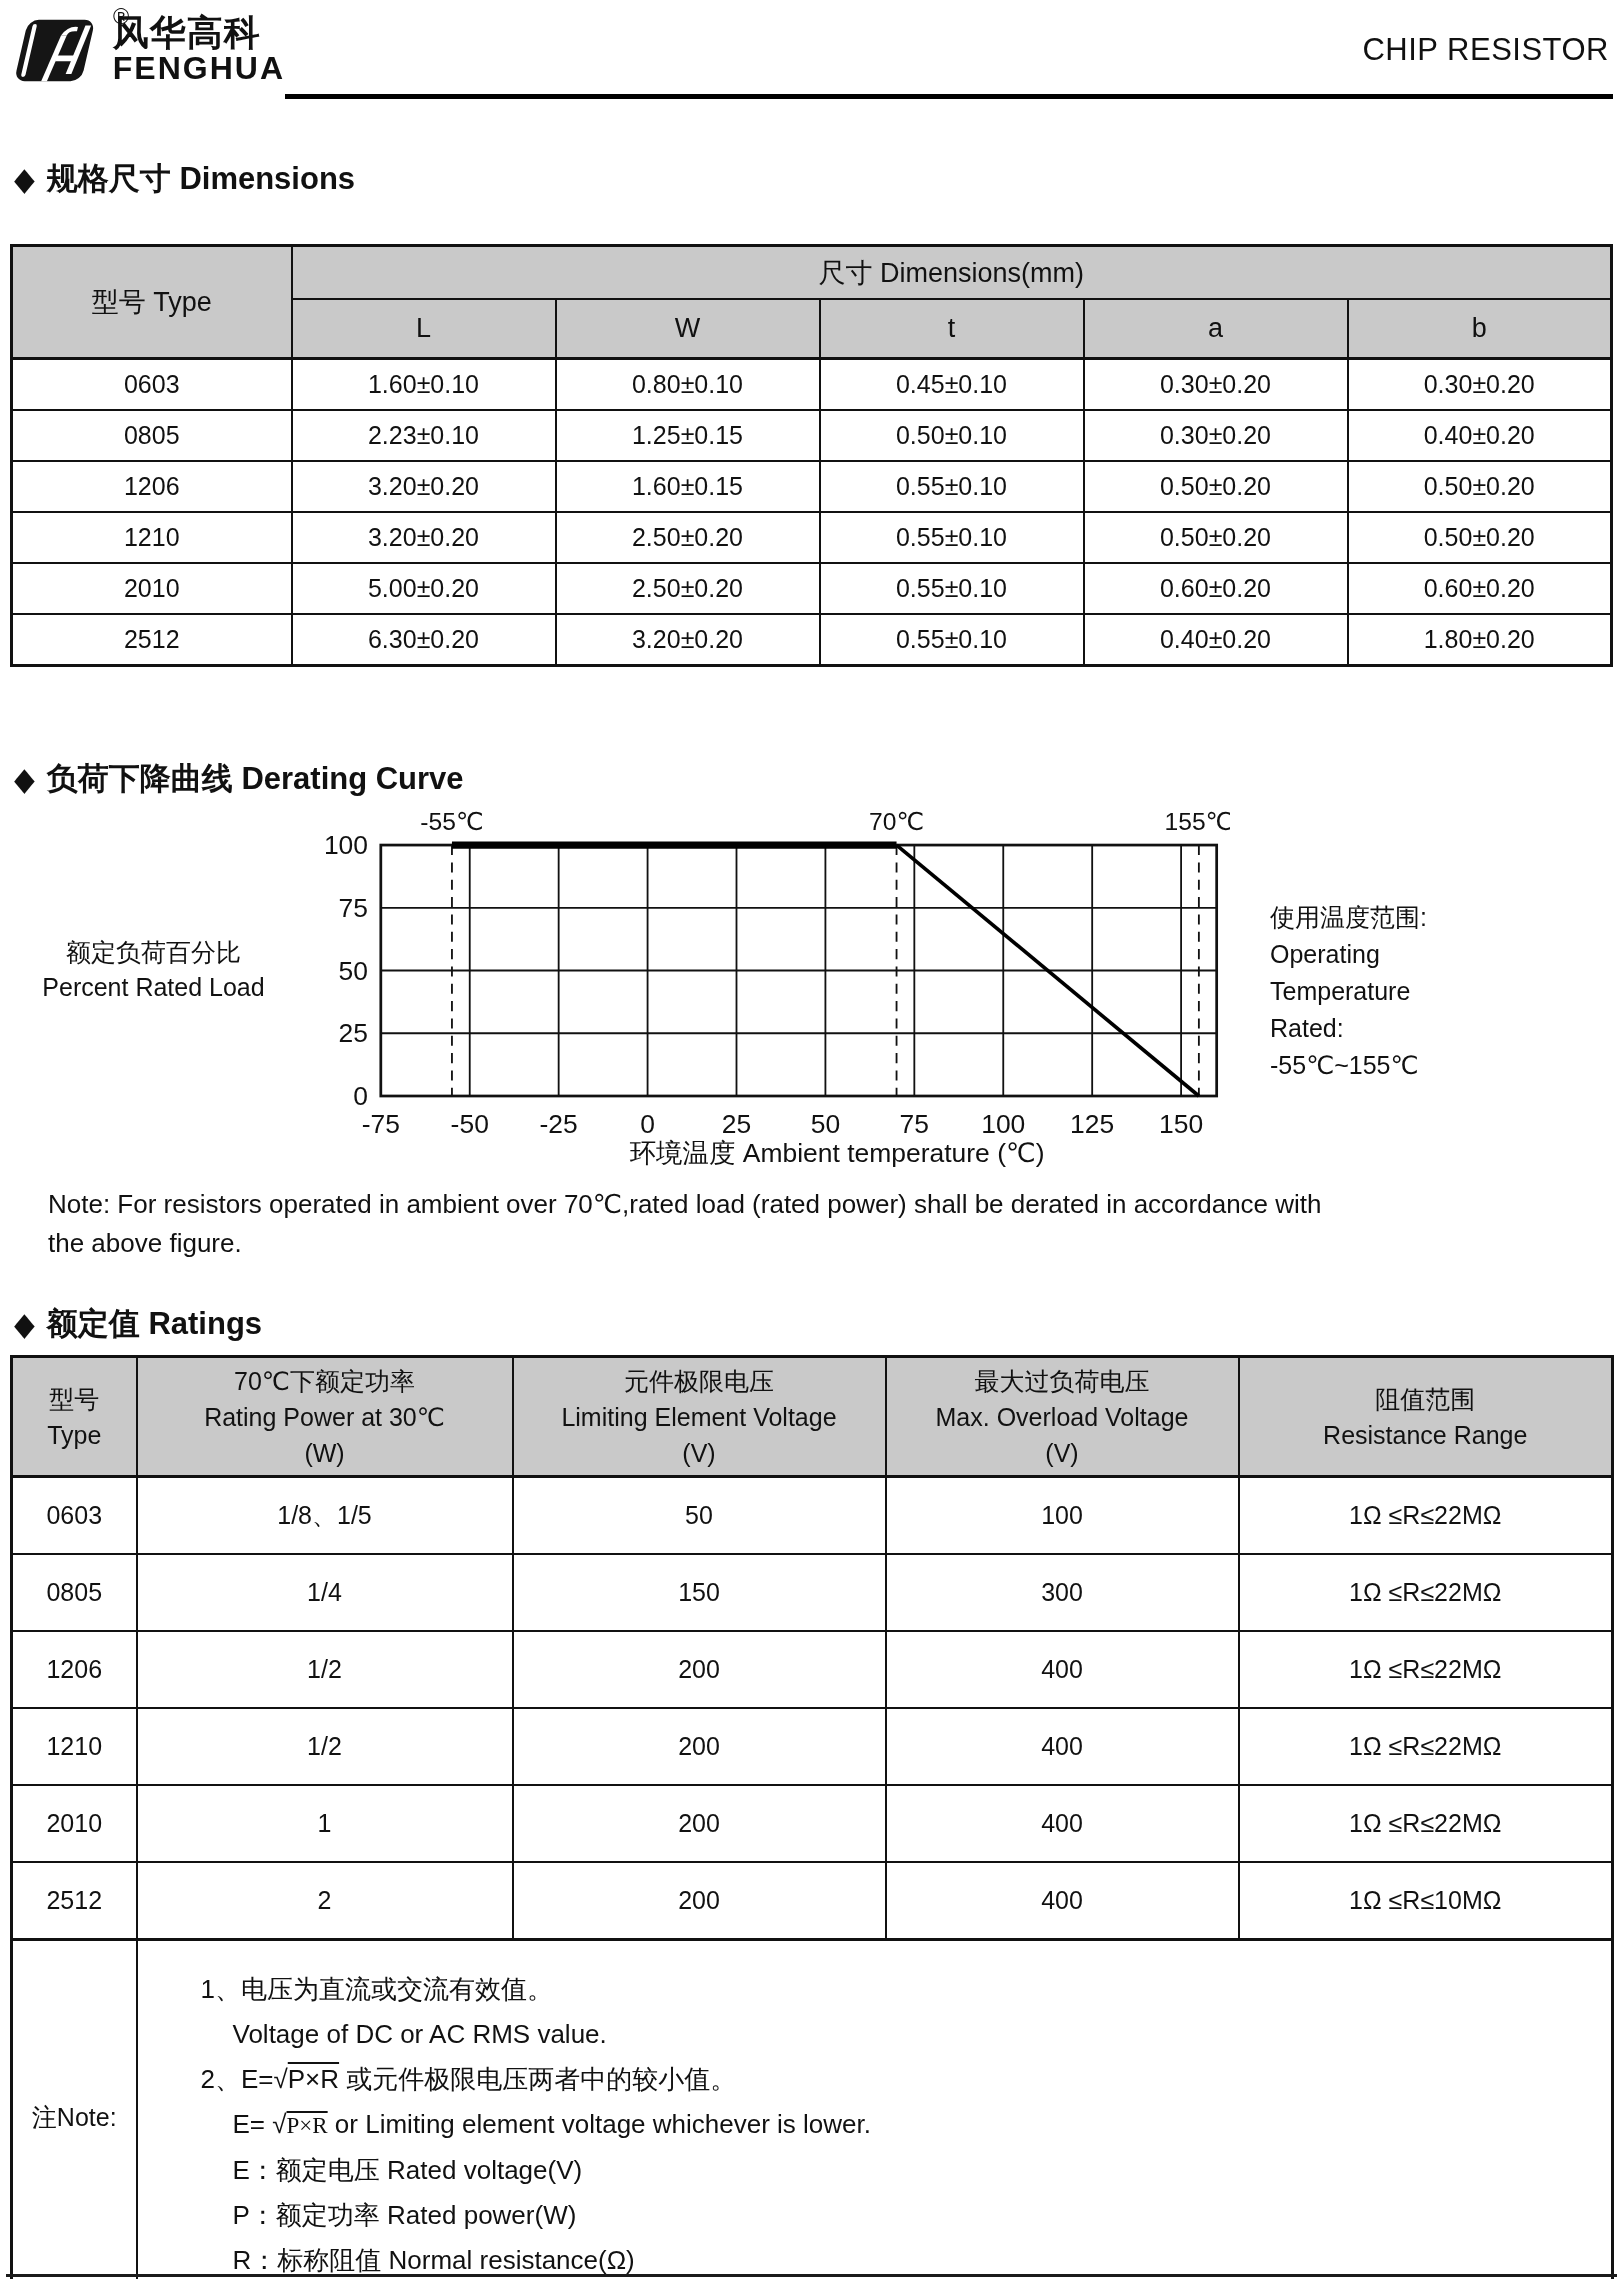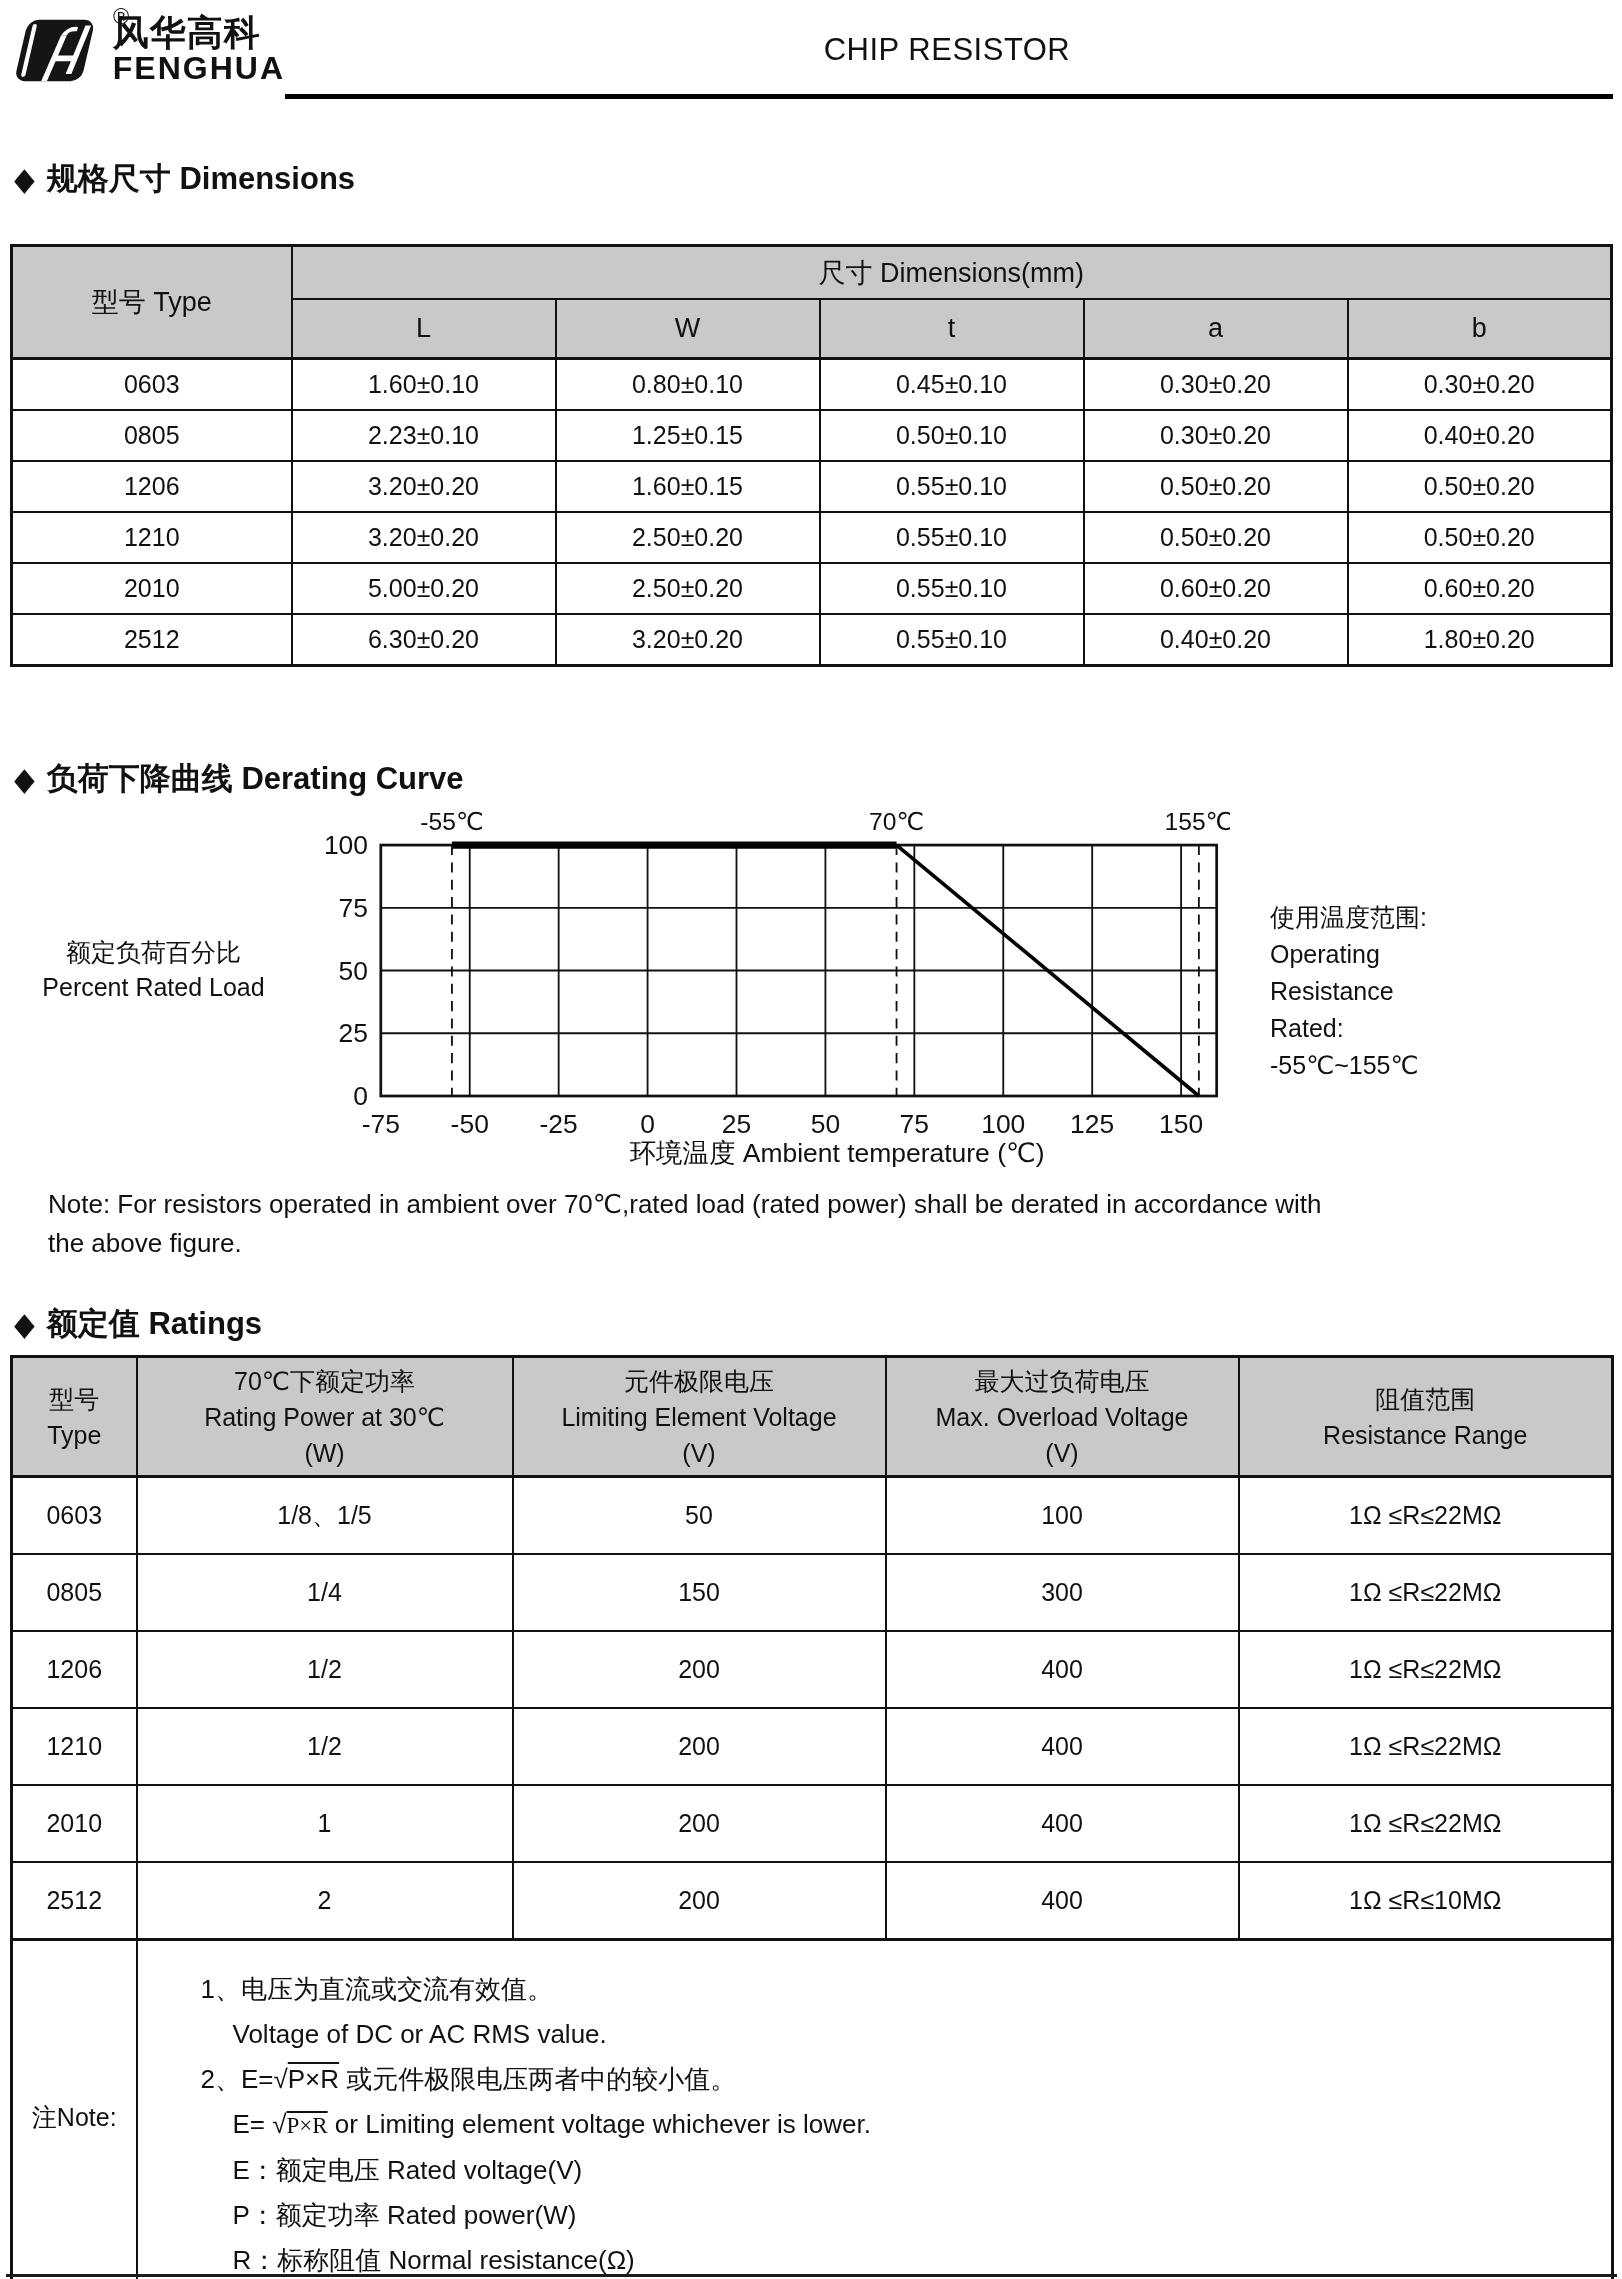--- a/index.html
+++ b/index.html
@@ -6,21 +6,21 @@
   .page{position:relative;width:1623px;height:2279px;background:#fff;overflow:hidden;
         font-family:"Liberation Sans","DejaVu Sans",sans-serif;color:#111;}
   
   .header{display:flex;align-items:stretch;height:91px;padding:8px 10px 0 10px;}
   .logo{position:relative;width:275px;display:flex;gap:10px;align-items:flex-start;}
   .logo-mark{width:117px;height:85px;}
   .regmark{position:absolute;left:103px;top:-4px;font-size:22px;}
   .logo-text{margin-top:6px;line-height:1.05;}
   .brand-cn{font-size:36px;font-weight:700;letter-spacing:1px;}
   .brand-en{font-size:32px;font-weight:700;letter-spacing:2px;}
-  .header-rule{flex:1;display:flex;align-items:flex-end;justify-content:center;border-bottom:5px solid #000;}
+  .header-rule{flex:1;display:flex;align-items:flex-end;justify-content:flex-end;border-bottom:5px solid #000;}
   .doc-title{font-size:31px;letter-spacing:0.5px;padding:0 4px 26px 0;}
   
   .sec{display:flex;align-items:center;gap:12px;margin:0 0 0 14px;font-size:31px;font-weight:700;}
   .sec .bullet{font-size:27px;transform:scaleY(1.2);}
   .sec-dims{margin-top:59px;}
   .sec-derating{margin-top:91px;}
   .sec-ratings{margin-top:40px;}
   
   table{border-collapse:collapse;table-layout:fixed;margin-left:10px;}
   th,td{border:2px solid #111;text-align:center;padding:0;}
@@ -209,21 +209,21 @@
         <text x="665.1914893617021" y="29" class="toplabel">70℃</text>
         <line x1="996.5106382978723" y1="45" x2="996.5106382978723" y2="320" class="dash"></line>
         <text x="996.5106382978723" y="29" class="toplabel">155℃</text>
         <line x1="177.95744680851064" y1="45" x2="665.1914893617021" y2="45" class="curve-flat"></line>
         <line x1="665.1914893617021" y1="45" x2="996.5106382978723" y2="320" class="curve"></line>
         <text x="600" y="392" class="axistitle">环境温度 Ambient temperature (℃)</text>
       </svg>
     <div class="chart-side">
       <div>使用温度范围:</div>
       <div>Operating</div>
-      <div>Resistance</div>
+      <div>Temperature</div>
       <div>Rated:</div>
       <div>-55℃~155℃</div>
     </div>
   </div>
 
   <div class="derating-note">
     <div>Note: For resistors operated in ambient over 70℃,rated  load (rated power) shall be derated in accordance with</div>
     <div>the above figure.</div>
   </div>
 

